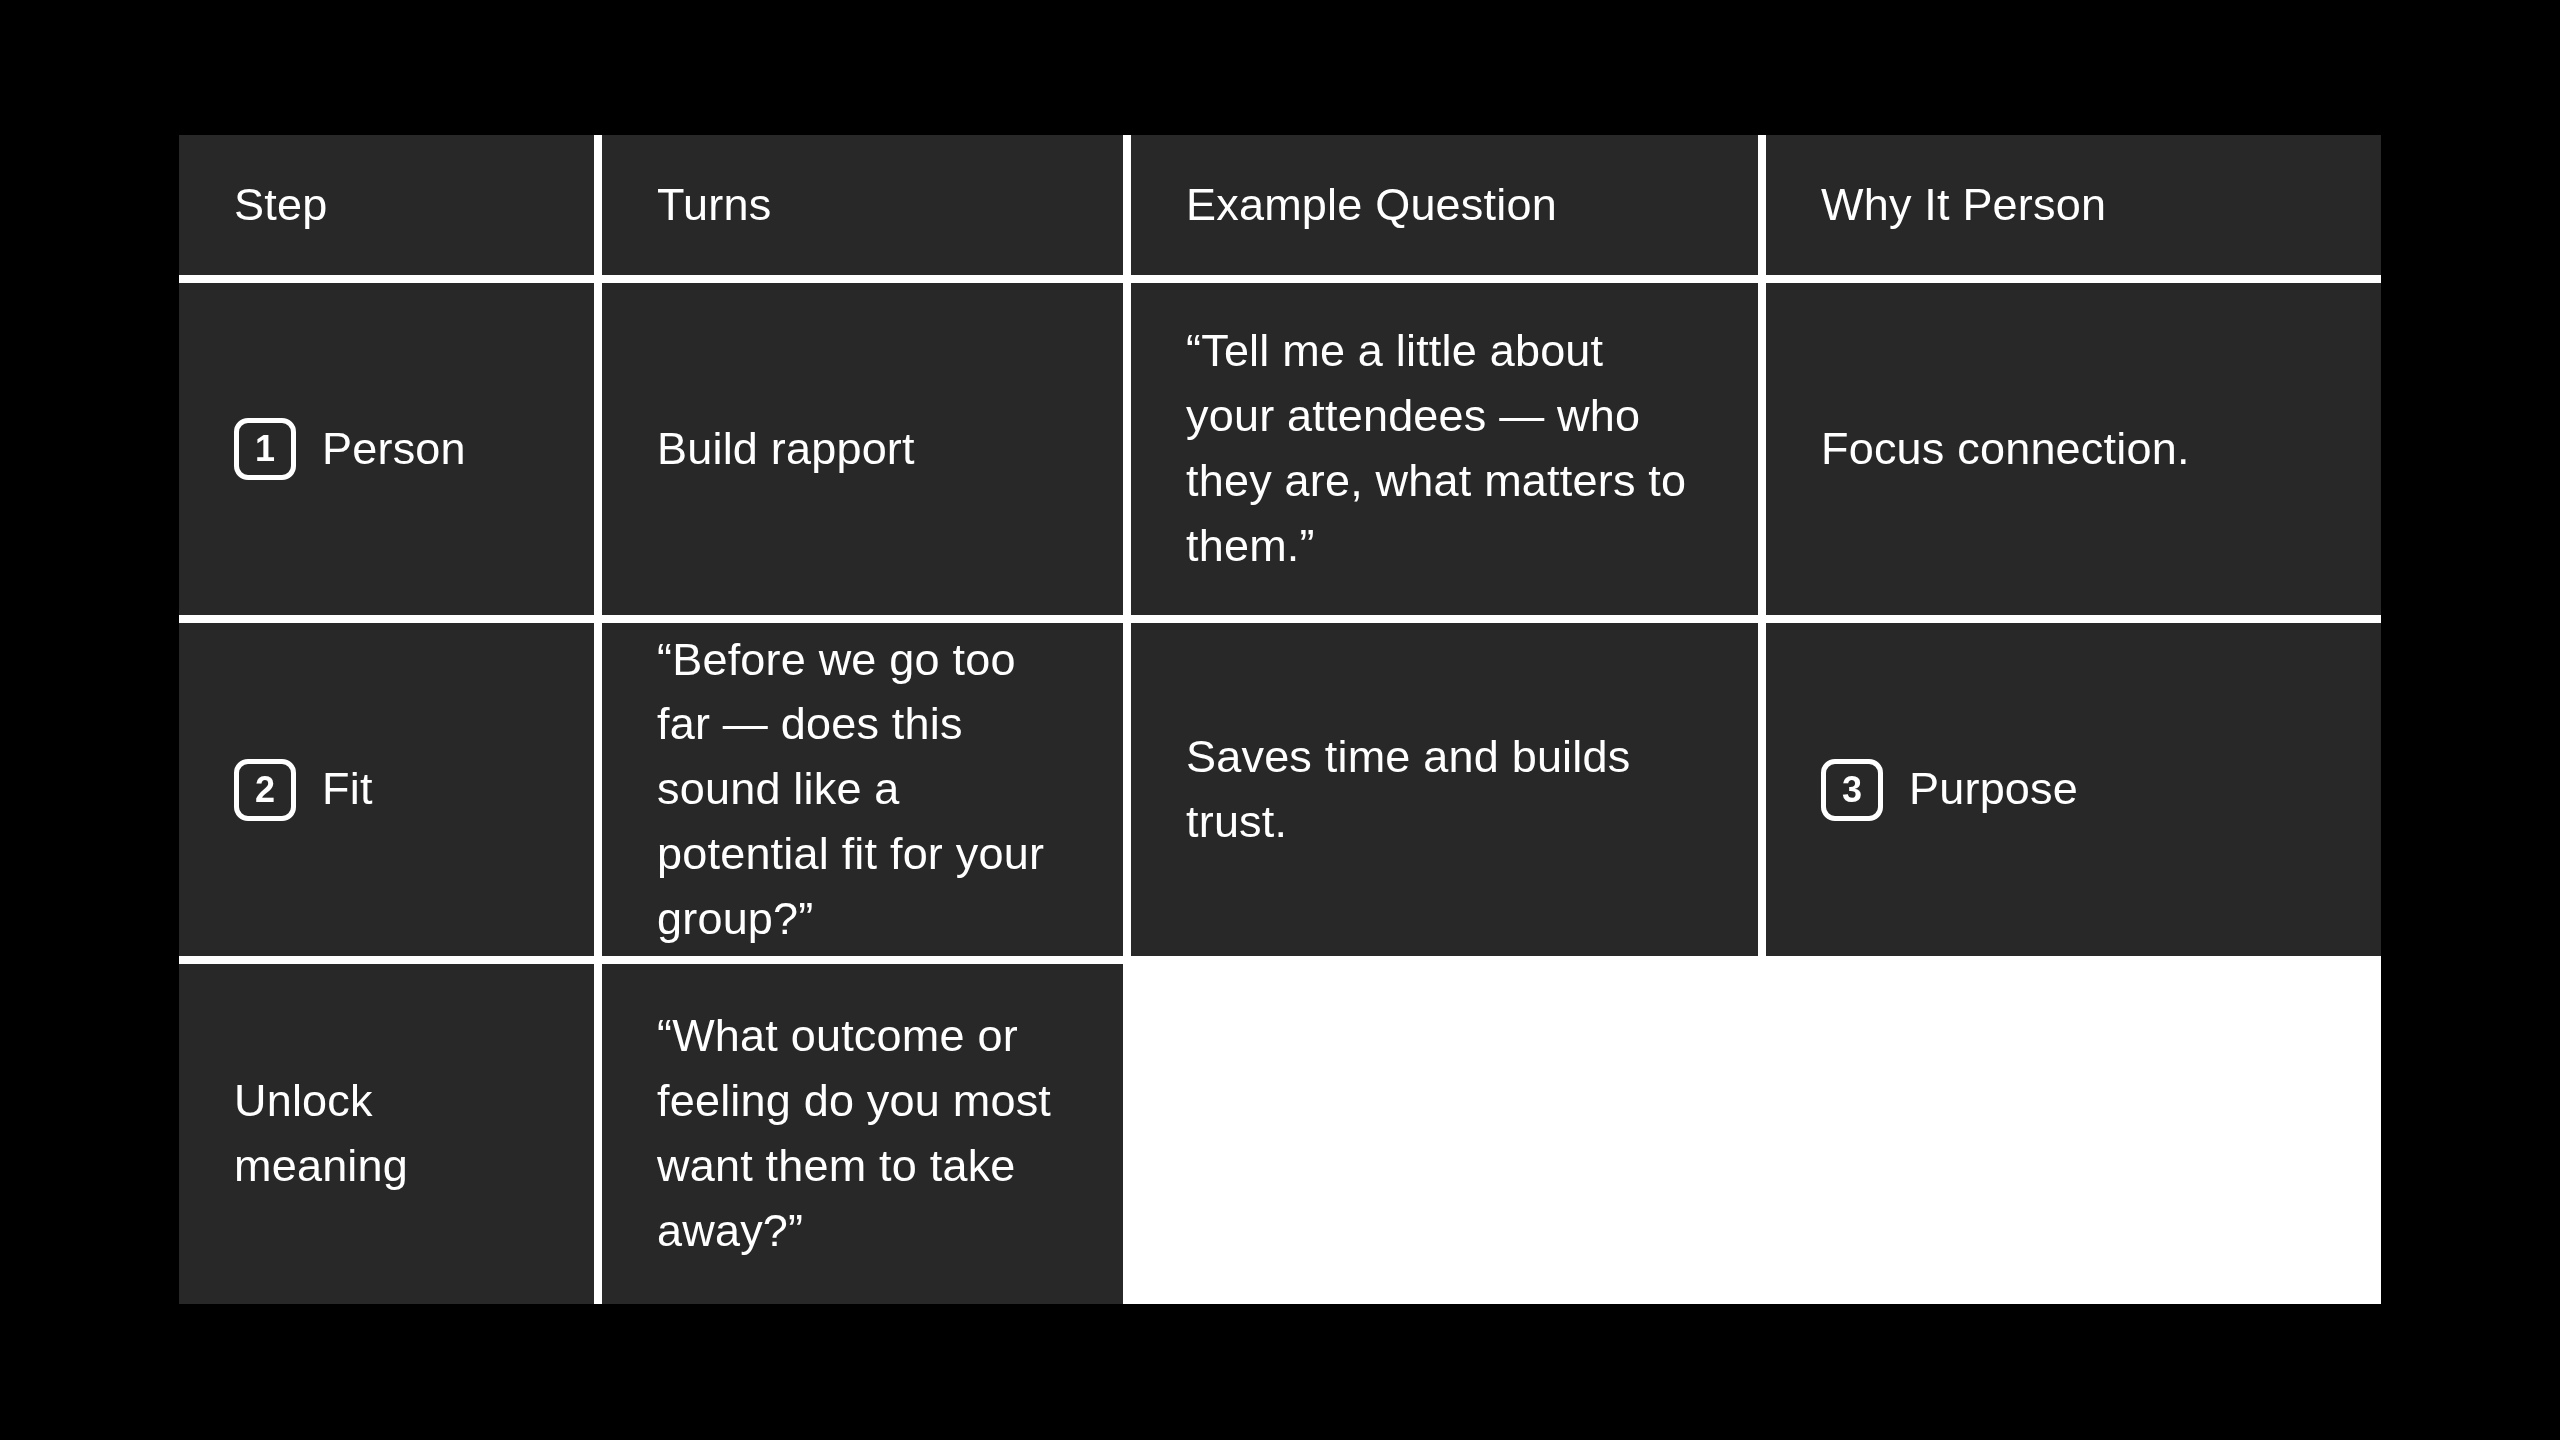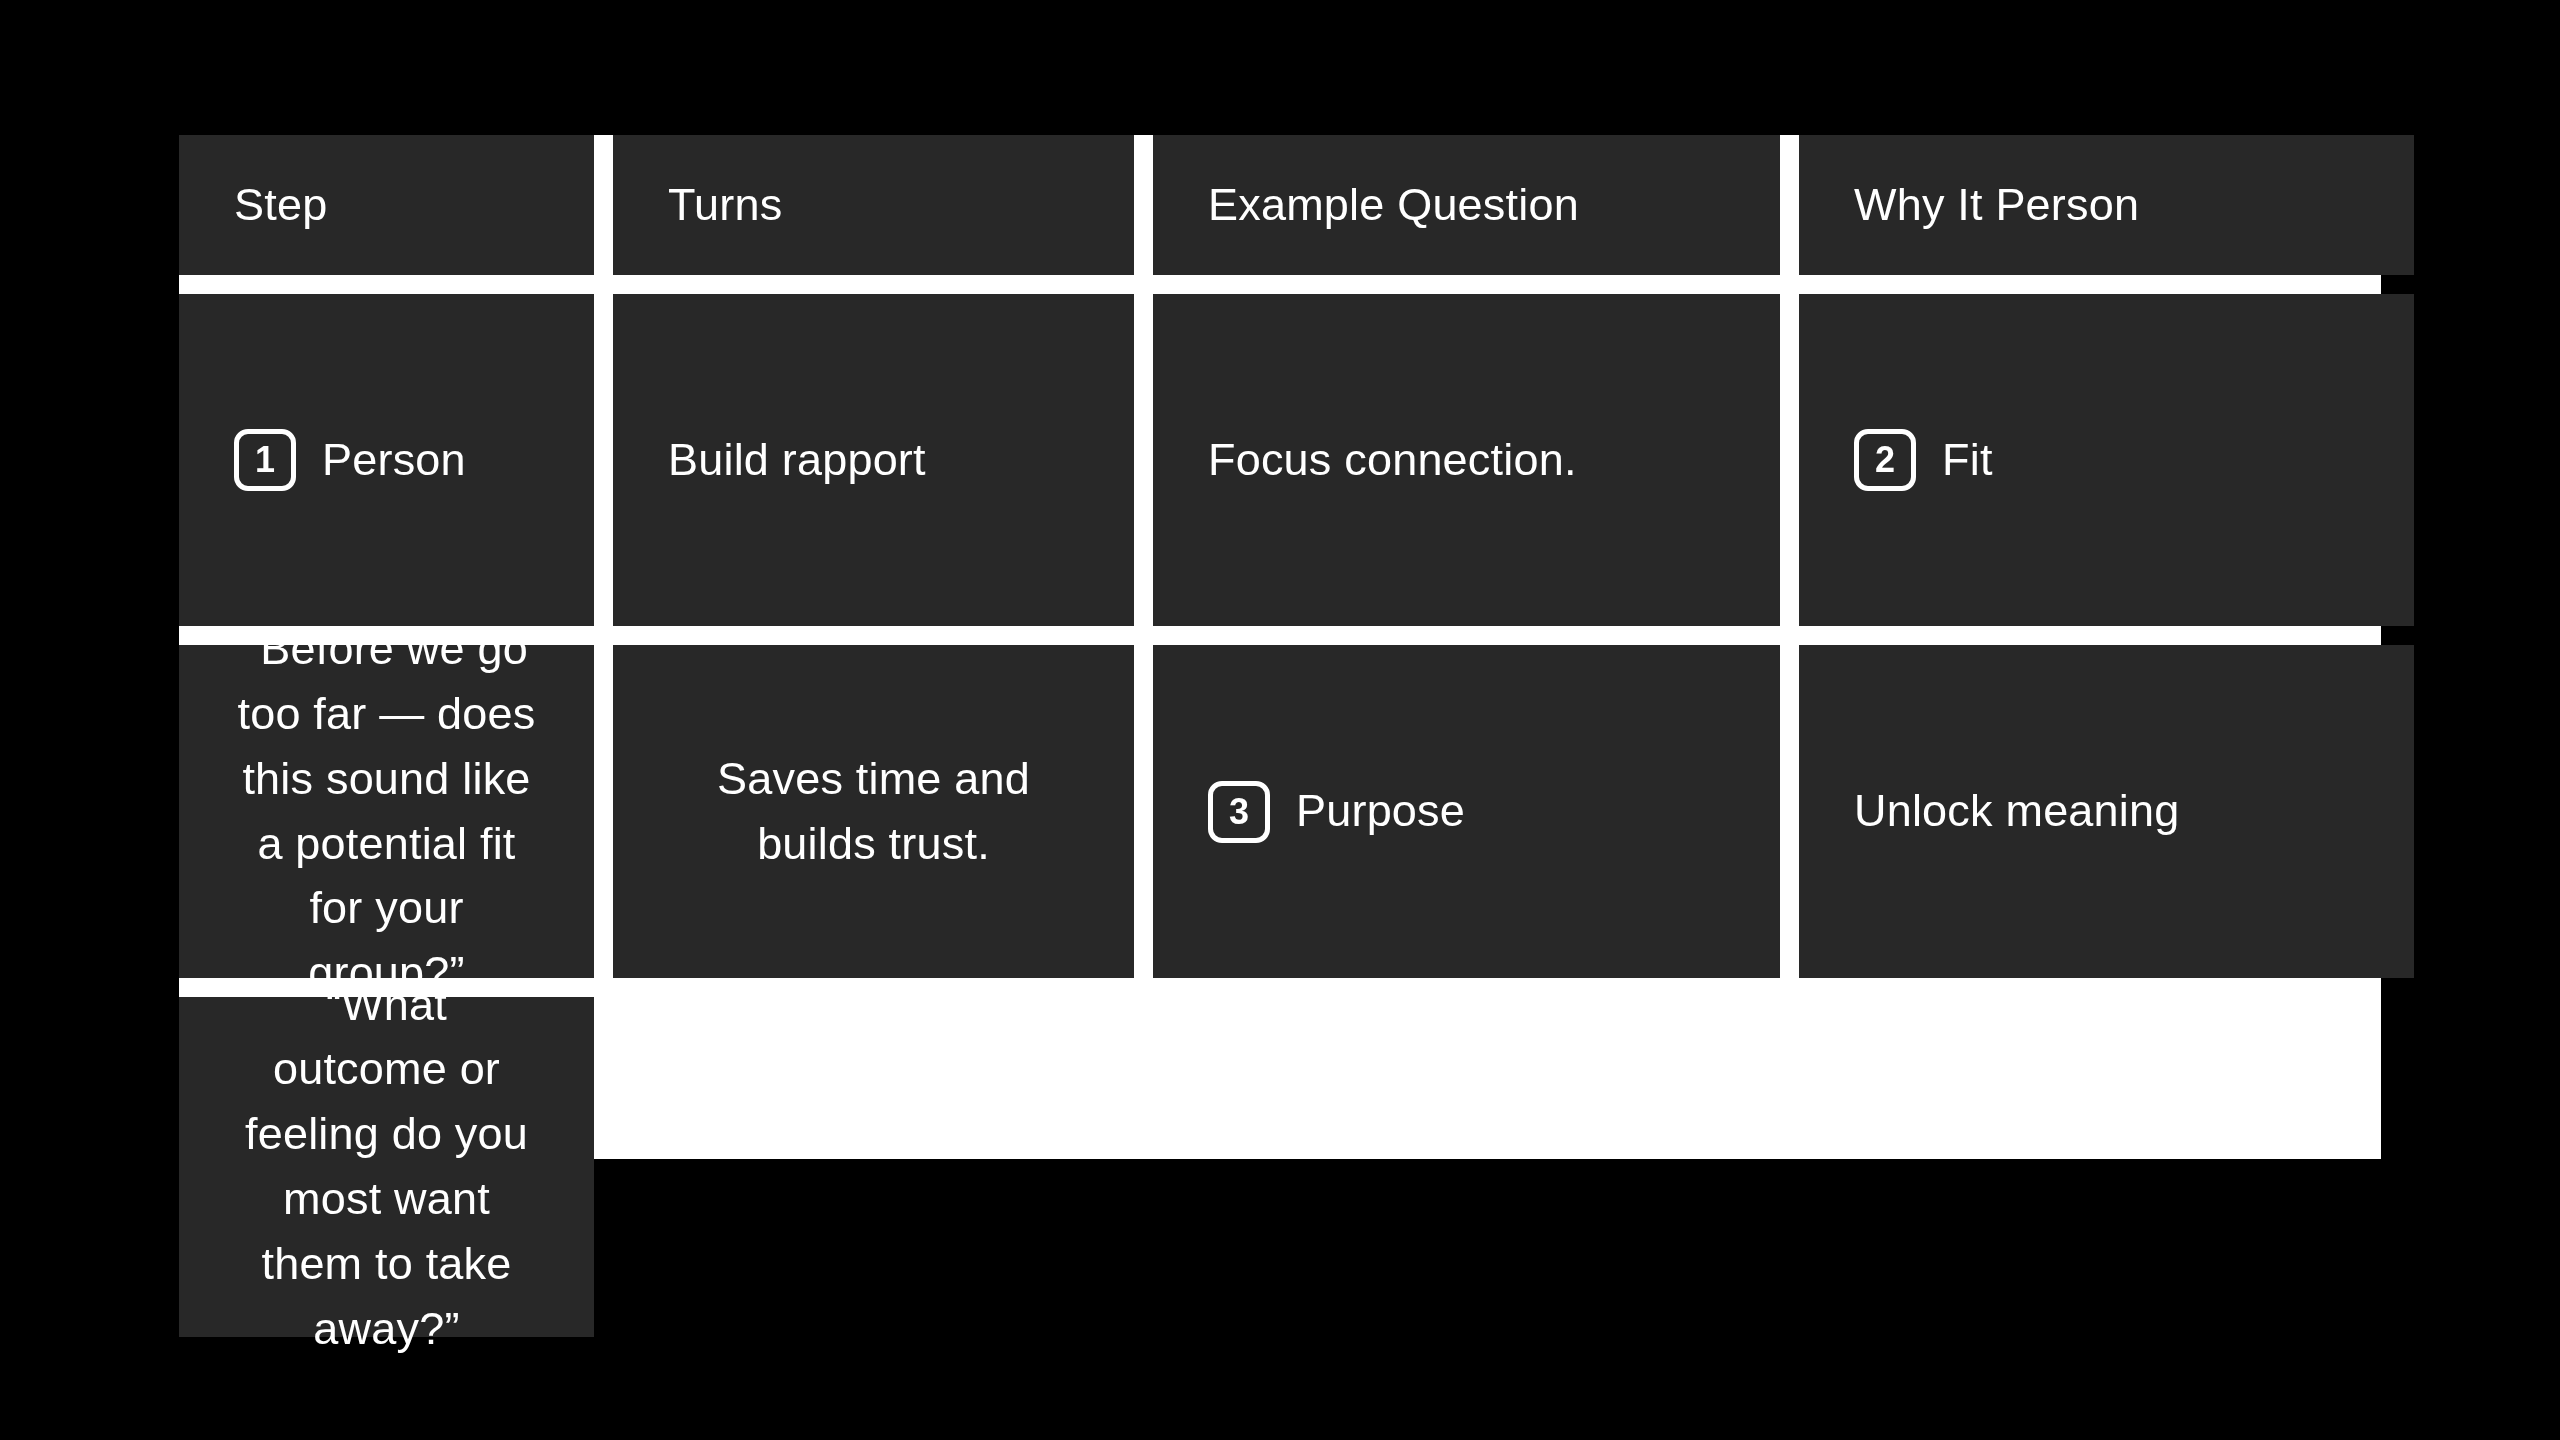--- a/index.html
+++ b/index.html
@@ -17,27 +17,26 @@
   .slide {
     position: absolute;
     inset: 0;
     background: #000000;
   }
   .steps-table {
     position: absolute;
     left: 179px;
     top: 135px;
     width: 2202px;
-    height: 1024px;
+    height: 1169px;
     display: grid;
     grid-template-columns: 415px 521px 627px 615px;
     grid-template-rows: 140px 332px 333px 340px;
-    gap: 19px;
+    gap: 8px;
     background: #ffffff; 
-    text-align: center;
   }
   .cell {
     background: #282828;
     color: #ffffff;
     display: flex;
     align-items: center;
     box-sizing: border-box;
     padding: 10px 55px;
     font-size: 45px;
     line-height: 1.44;
@@ -85,20 +84,23 @@
     <div class="cell step-cell">
       <span class="stepbox">
         <span>1</span>
       </span>
       <span class="txt">Person</span>
     </div>
     <div class="cell">
       <span class="txt">Build rapport</span>
     </div>
     <div class="cell">
+      <span class="txt">“Tell me a little about your attendees — who they are, what matters to them.”</span>
+    </div>
+    <div class="cell">
       <span class="txt">Focus connection.</span>
     </div>
 
     <div class="cell step-cell">
       <span class="stepbox">
         <span>2</span>
       </span>
       <span class="txt">Fit</span>
     </div>
     <div class="cell">

